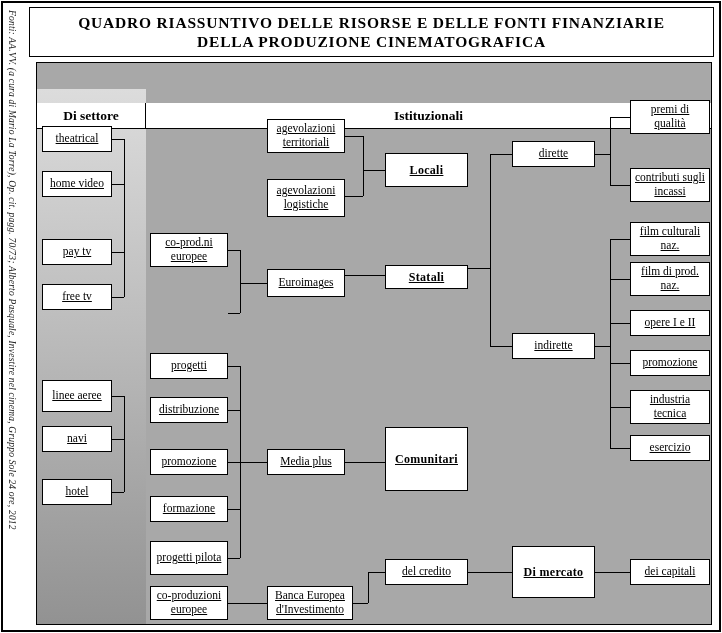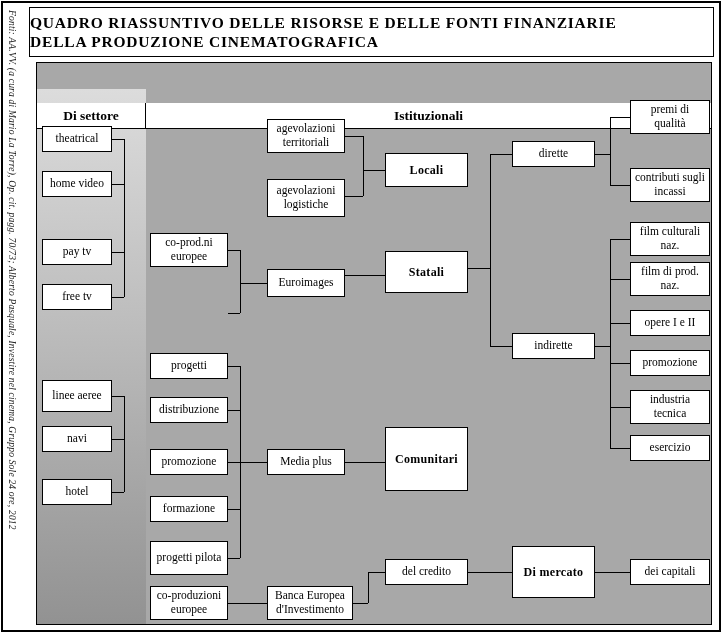--- a/index.html
+++ b/index.html
@@ -1,37 +1,37 @@
 <!DOCTYPE html>
 <html><head>
 <meta charset="utf-8">
 <style>
   html,body{margin:0;padding:0;background:#fff;}
   .page{position:relative;width:722px;height:633px;background:#fff;overflow:hidden;
         font-family:"Liberation Serif",serif;color:#000;}
   .outer-border{position:absolute;inset:1px;border:2px solid #000;pointer-events:none;}
   .title-box{position:absolute;left:29px;top:7px;width:685px;height:50px;box-sizing:border-box;
              border:1px solid #000;background:#fff;display:flex;flex-direction:column;
-             justify-content:center;align-items:flex-start;gap:1px;
+             justify-content:center;align-items:center;gap:1px;
              font-weight:bold;font-size:15.5px;letter-spacing:0.8px;text-align:center;}
   .caption{position:absolute;left:7px;top:10px;height:614px;writing-mode:vertical-rl;
            font-style:italic;font-size:9.5px;letter-spacing:0.2px;white-space:nowrap;color:#1a1a1a;}
   .diagram{position:absolute;left:36px;top:62px;width:676px;height:563px;box-sizing:border-box;
            border:1px solid #000;background:#a8a8a8;}
   .sector-bg{position:absolute;left:0;top:26px;width:109px;height:535px;
              background:linear-gradient(180deg,#dcdcdc 0%,#bcbcbc 45%,#929292 100%);}
   .hdr{position:absolute;top:0;height:26px;box-sizing:border-box;background:#fff;
        display:flex;align-items:center;justify-content:center;
        font-weight:bold;font-size:13.5px;border-bottom:1px solid #000;margin-top:40px;}
   .hdr-left{left:0;width:109px;border-right:1px solid #000;}
   .hdr-right{left:109px;width:565px;}
   .wires{position:absolute;left:0;top:0;}
   .node{position:absolute;box-sizing:border-box;background:#fff;border:1px solid #000;
         display:flex;align-items:center;justify-content:center;text-align:center;
-        padding:1px 3px;font-size:11.5px;line-height:1.2;}
+        padding:1px 3px;font-size:11.5px;line-height:1.2;text-decoration:underline;}
   .node.bold{font-weight:bold;font-size:12px;letter-spacing:0.3px;}
 </style>
 </head>
 <body>
 
 <div class="page">
   <div class="outer-border"></div>
 
   <div class="title-box">
     <span>QUADRO RIASSUNTIVO DELLE RISORSE E DELLE FONTI FINANZIARIE</span>
@@ -79,21 +79,21 @@
     <div class="node" style="left:113px;top:478px;width:78px;height:34px">progetti pilota</div>
     <div class="node" style="left:113px;top:523px;width:78px;height:34px">co-produzioni europee</div>
 
     <div class="node" style="left:230px;top:56px;width:78px;height:34px">agevolazioni territoriali</div>
     <div class="node" style="left:230px;top:116px;width:78px;height:38px">agevolazioni logistiche</div>
     <div class="node" style="left:230px;top:206px;width:78px;height:28px">Euroimages</div>
     <div class="node" style="left:230px;top:386px;width:78px;height:26px">Media plus</div>
     <div class="node" style="left:230px;top:523px;width:86px;height:34px">Banca Europea d'Investimento</div>
 
     <div class="node bold" style="left:348px;top:90px;width:83px;height:34px">Locali</div>
-    <div class="node bold" style="left:348px;top:188px;width:83px;height:42px">Statali</div>
+    <div class="node bold" style="left:348px;top:202px;width:83px;height:24px">Statali</div>
     <div class="node bold" style="left:348px;top:364px;width:83px;height:64px">Comunitari</div>
     <div class="node" style="left:348px;top:496px;width:83px;height:26px">del credito</div>
 
     <div class="node" style="left:475px;top:78px;width:83px;height:26px">dirette</div>
     <div class="node" style="left:475px;top:270px;width:83px;height:26px">indirette</div>
     <div class="node bold" style="left:475px;top:483px;width:83px;height:52px">Di mercato</div>
 
     <div class="node" style="left:593px;top:37px;width:80px;height:34px">premi di qualità</div>
     <div class="node" style="left:593px;top:105px;width:80px;height:34px">contributi sugli incassi</div>
     <div class="node" style="left:593px;top:159px;width:80px;height:34px">film culturali naz.</div>

